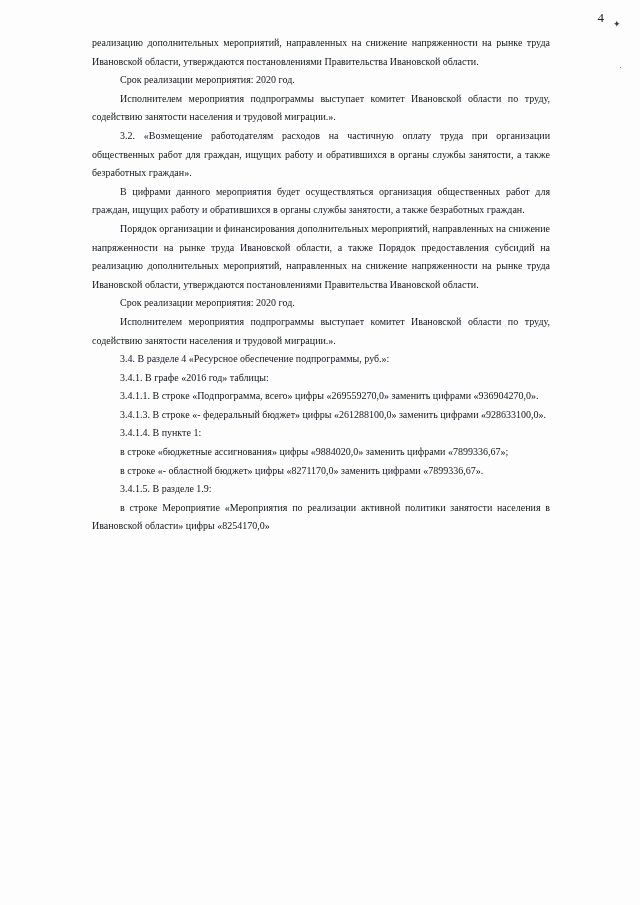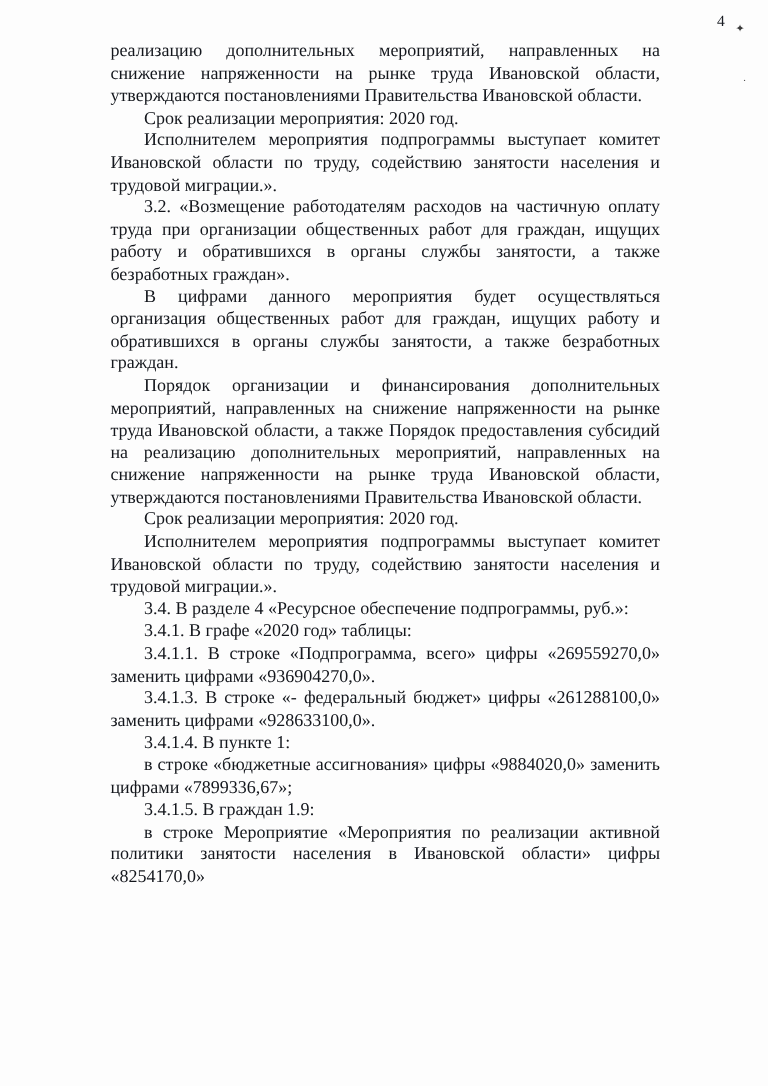--- a/index.html
+++ b/index.html
@@ -42,21 +42,21 @@
     color: #555;
   }
   .body-text {
     position: absolute;
     top: 34px;
     left: 92px;
     width: 458px;
   }
   p {
     margin: 0;
-    font-size: 15px;
+    font-size: 10px;
     line-height: 18.6px;
     text-align: justify;
     text-justify: inter-word;
     text-indent: 28px;
     hyphens: none;
   }
   p.noindent {
     text-indent: 0;
   }
   .bottom-fade {
@@ -81,23 +81,24 @@
   <div class="body-text">
     <p class="noindent">реализацию дополнительных мероприятий, направленных на снижение напряженности на рынке труда Ивановской области, утверждаются постановлениями Правительства Ивановской области.</p>
     <p>Срок реализации мероприятия: 2020 год.</p>
     <p>Исполнителем мероприятия подпрограммы выступает комитет Ивановской области по труду, содействию занятости населения и трудовой миграции.».</p>
     <p>3.2. «Возмещение работодателям расходов на частичную оплату труда при организации общественных работ для граждан, ищущих работу и обратившихся в органы службы занятости, а также безработных граждан».</p>
     <p>В цифрами данного мероприятия будет осуществляться организация общественных работ для граждан, ищущих работу и обратившихся в органы службы занятости, а также безработных граждан.</p>
     <p>Порядок организации и финансирования дополнительных мероприятий, направленных на снижение напряженности на рынке труда Ивановской области, а также Порядок предоставления субсидий на реализацию дополнительных мероприятий, направленных на снижение напряженности на рынке труда Ивановской области, утверждаются постановлениями Правительства Ивановской области.</p>
     <p>Срок реализации мероприятия: 2020 год.</p>
     <p>Исполнителем мероприятия подпрограммы выступает комитет Ивановской области по труду, содействию занятости населения и трудовой миграции.».</p>
     <p>3.4. В разделе 4 «Ресурсное обеспечение подпрограммы, руб.»:</p>
-    <p>3.4.1. В графе «2020 год» таблицы:</p>
+    <p>3.4.1. В графе «2016 год» таблицы:</p>
     <p>3.4.1.1. В строке «Подпрограмма, всего» цифры «269559270,0» заменить цифрами «936904270,0».</p>
     <p>3.4.1.3. В строке «- федеральный бюджет» цифры «261288100,0» заменить цифрами «928633100,0».</p>
     <p>3.4.1.4. В пункте 1:</p>
     <p>в строке «бюджетные ассигнования» цифры «9884020,0» заменить цифрами «7899336,67»;</p>
-    <p>3.4.1.5. В граждан 1.9:</p>
+    <p>в строке «- областной бюджет» цифры «8271170,0» заменить цифрами «7899336,67».</p>
+    <p>3.4.1.5. В разделе 1.9:</p>
     <p>в строке Мероприятие «Мероприятия по реализации активной политики занятости населения в Ивановской области» цифры «8254170,0»</p>
   </div>
 
   <div class="bottom-fade"></div>
 </div>
 
 </body></html>

